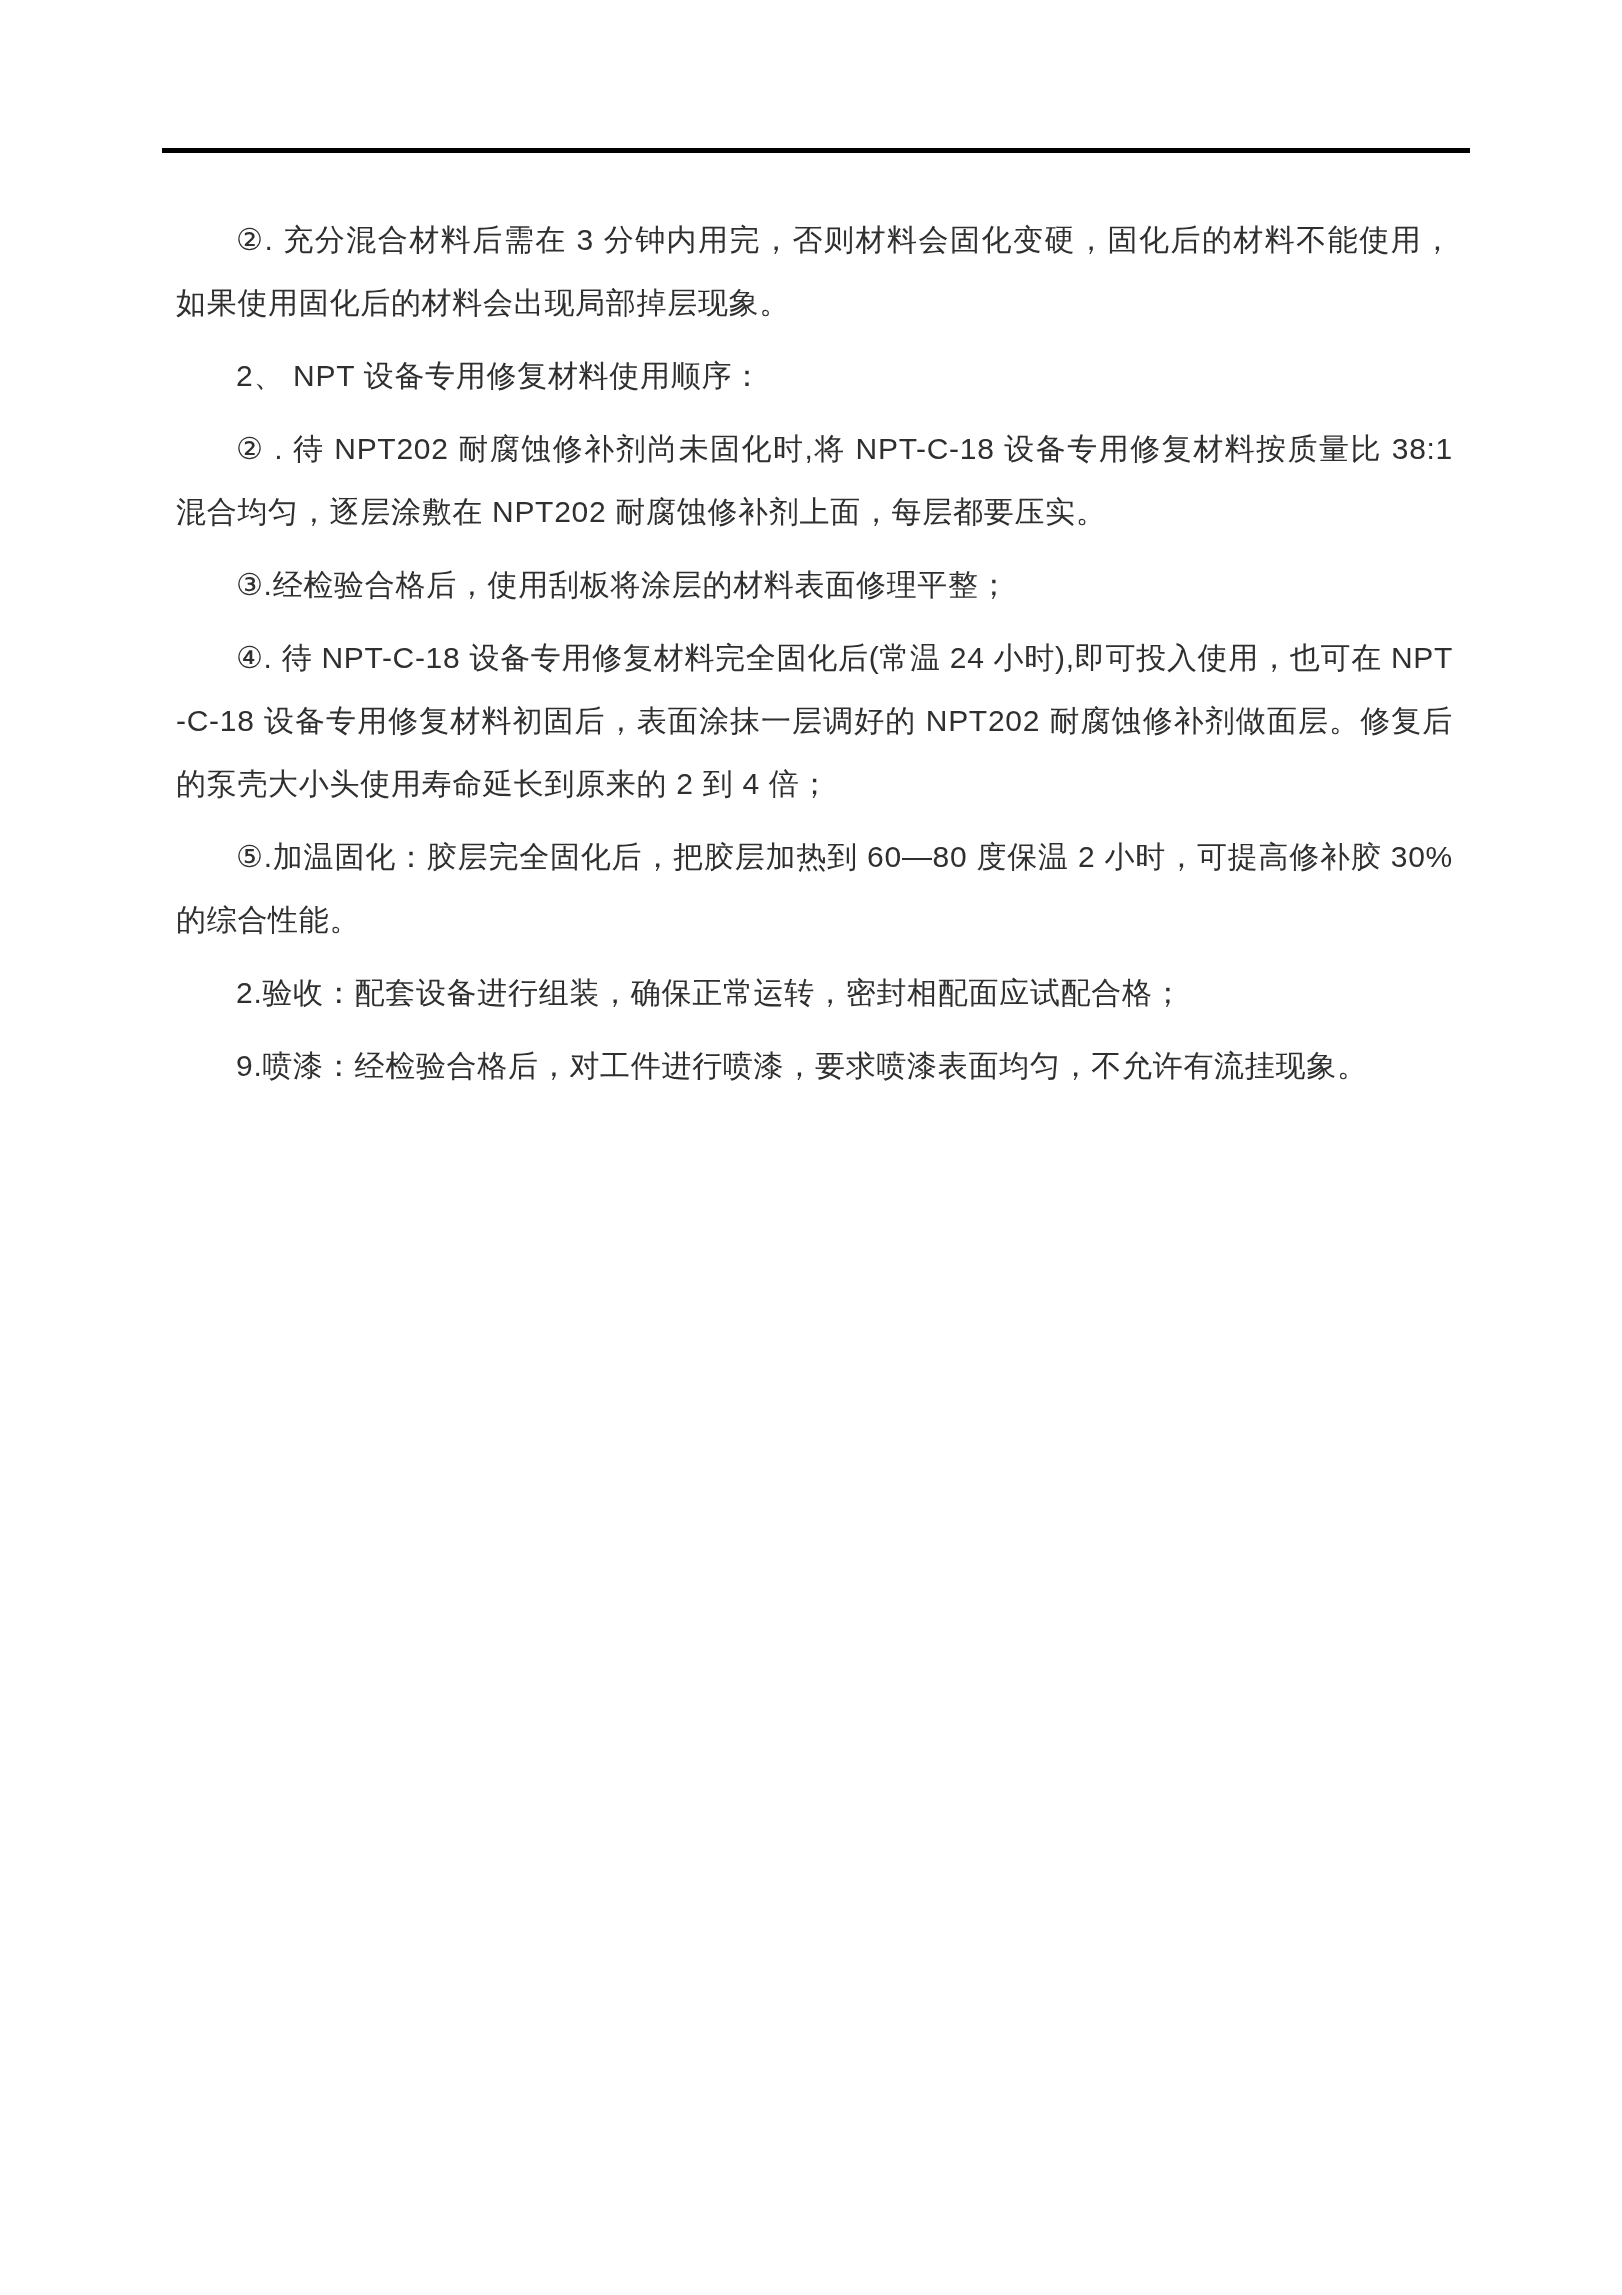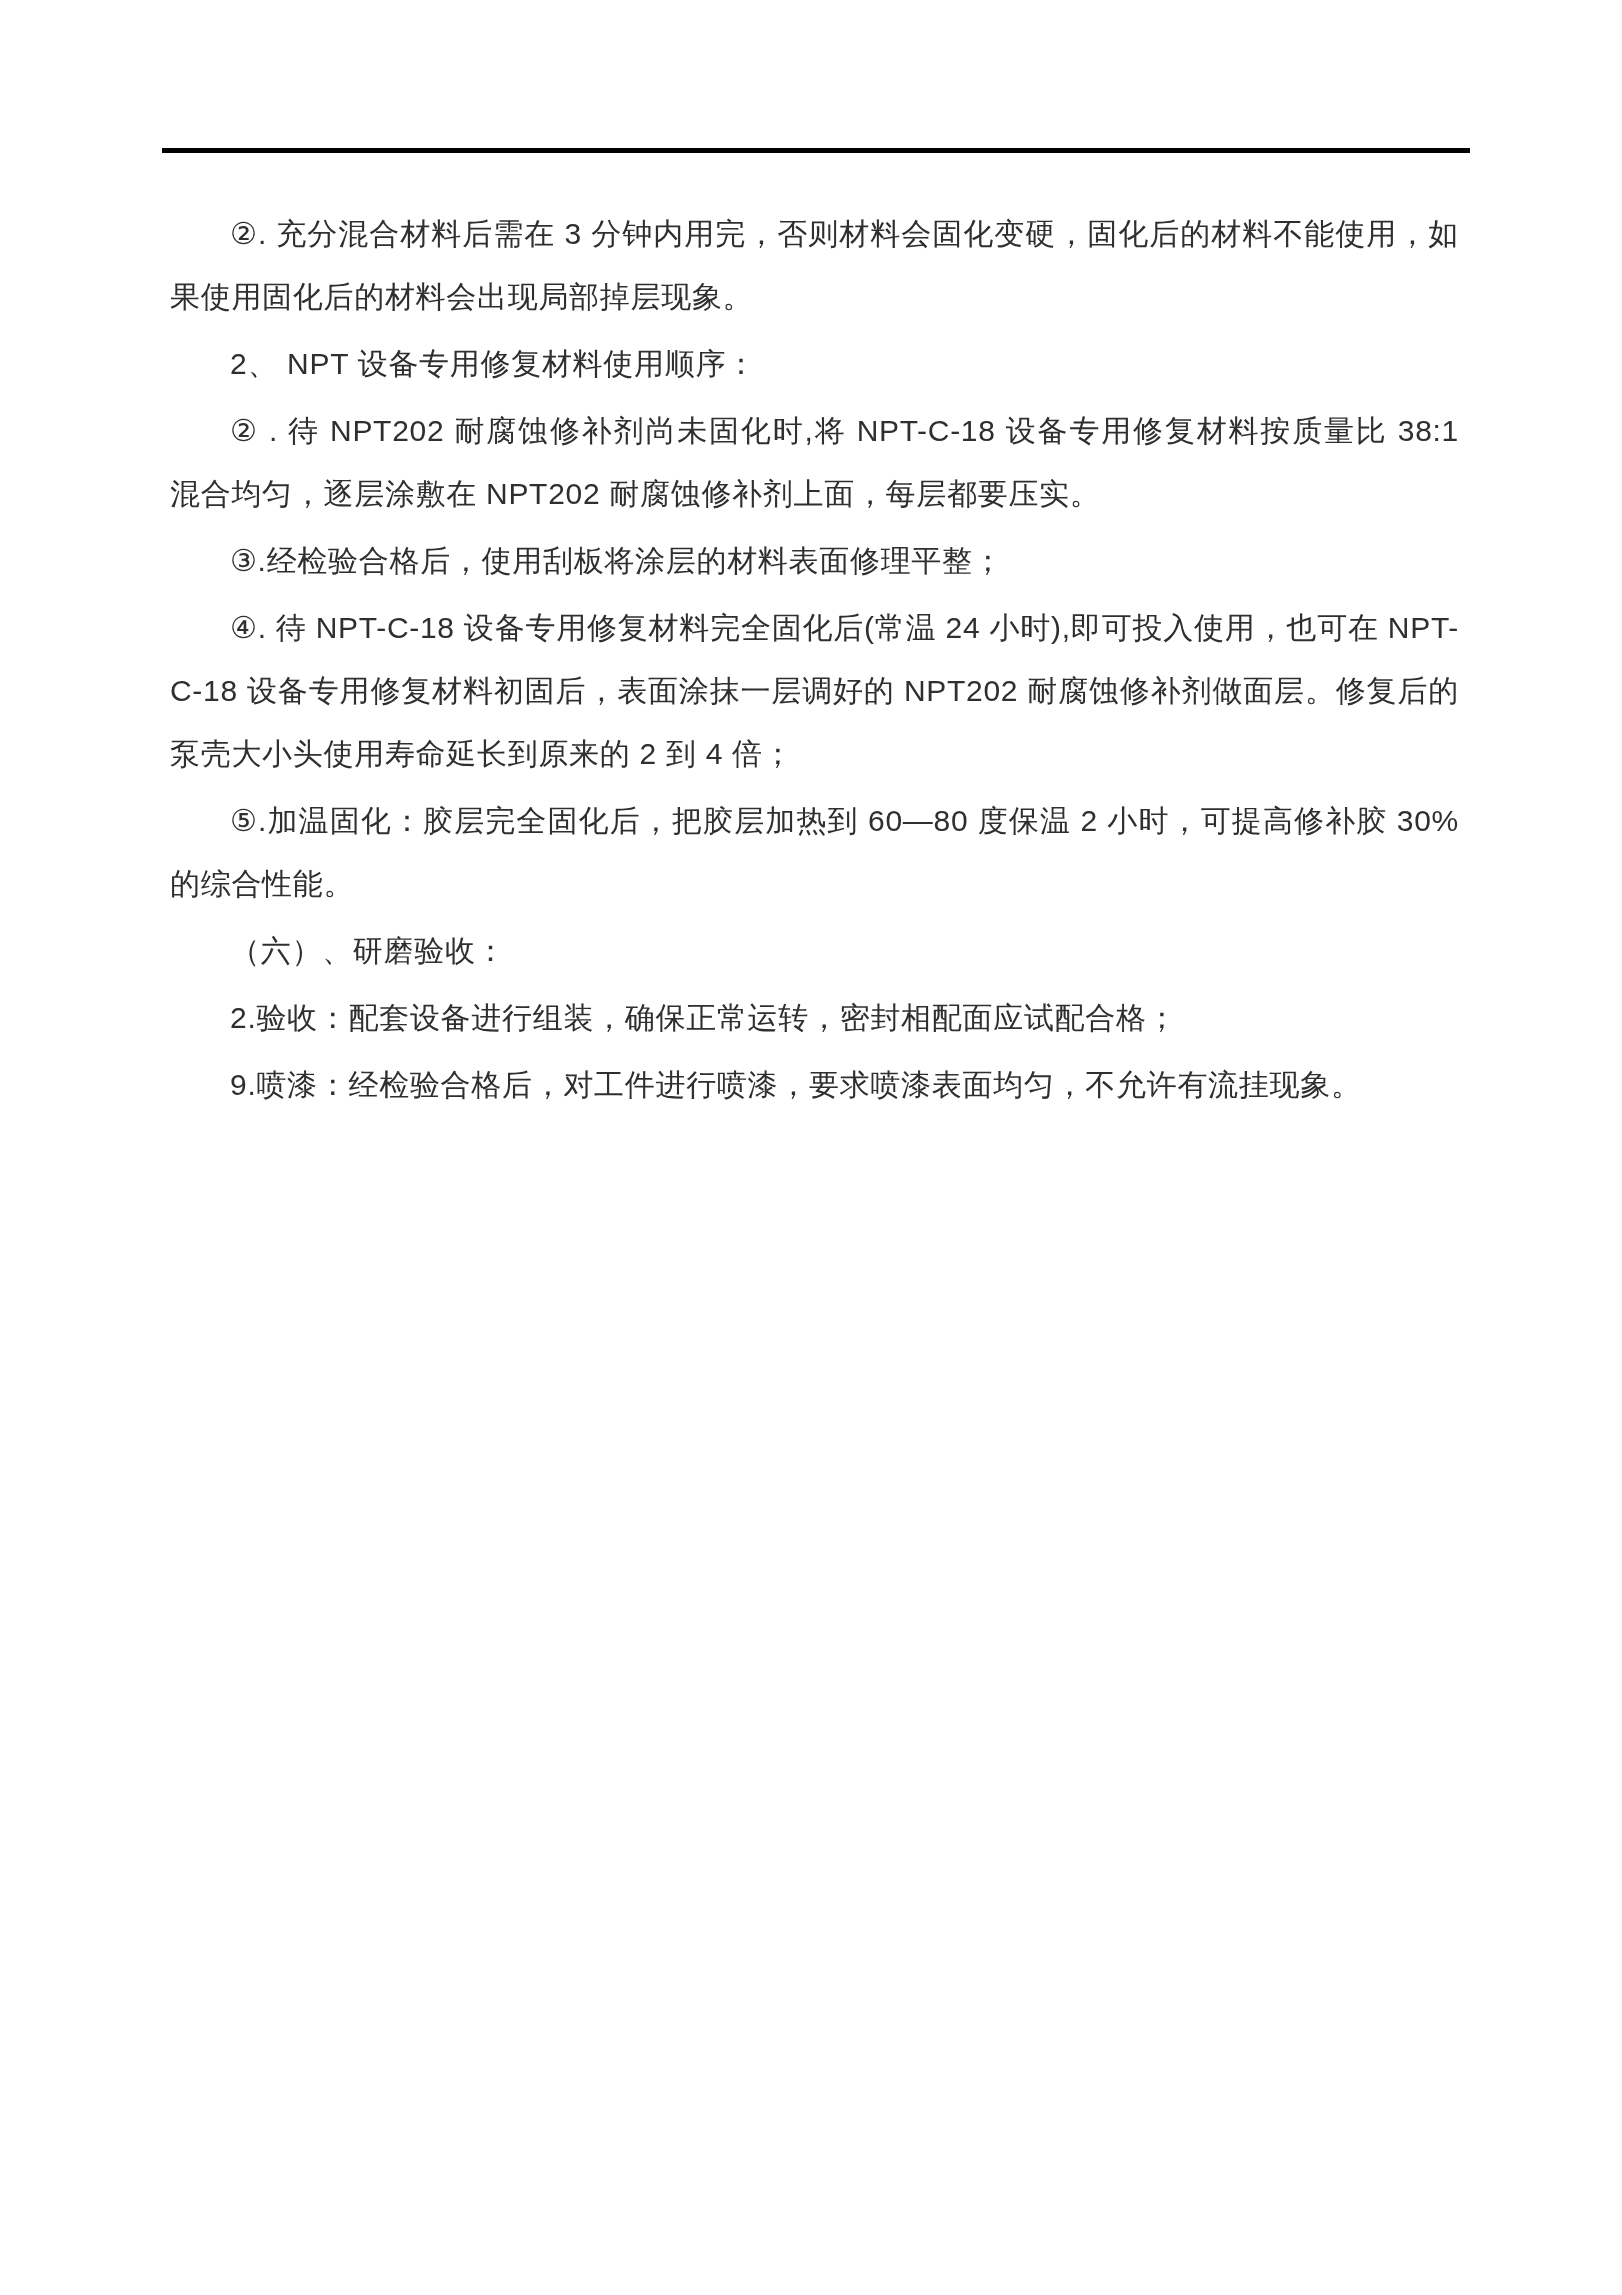--- a/index.html
+++ b/index.html
@@ -28,21 +28,21 @@
     left: 166px;
     top: 198px;
     width: 1297px;
     font-size: 30px;
     line-height: 63px;
     color: #2f2f2f;
     text-align: justify;
     letter-spacing: 0.7px;
   }
   .content p {
-    margin: 4px;
+    margin: 10px;
     padding: 0;
     text-indent: 2em;
     word-break: break-all;
   }
   .content p.bold {
     font-weight: 400;
   }
 </style>
 </head>
 <body>
@@ -51,19 +51,18 @@
 
   <div class="header-rule"></div>
 
   <div class="content">
     <p>②. 充分混合材料后需在 3 分钟内用完，否则材料会固化变硬，固化后的材料不能使用，如果使用固化后的材料会出现局部掉层现象。</p>
     <p>2、 NPT 设备专用修复材料使用顺序：</p>
     <p>② . 待 NPT202 耐腐蚀修补剂尚未固化时,将 NPT-C-18 设备专用修复材料按质量比 38:1 混合均匀，逐层涂敷在 NPT202 耐腐蚀修补剂上面，每层都要压实。</p>
     <p>③.经检验合格后，使用刮板将涂层的材料表面修理平整；</p>
     <p>④. 待 NPT-C-18 设备专用修复材料完全固化后(常温 24 小时),即可投入使用，也可在 NPT-C-18 设备专用修复材料初固后，表面涂抹一层调好的 NPT202 耐腐蚀修补剂做面层。修复后的泵壳大小头使用寿命延长到原来的 2 到 4 倍；</p>
     <p>⑤.加温固化：胶层完全固化后，把胶层加热到 60—80 度保温 2 小时，可提高修补胶 30%的综合性能。</p>
-    <p>（六）、研磨验收：</p>
     <p class="bold">2.验收：配套设备进行组装，确保正常运转，密封相配面应试配合格；</p>
     <p>9.喷漆：经检验合格后，对工件进行喷漆，要求喷漆表面均匀，不允许有流挂现象。</p>
   </div>
 
 </div>
 
 
 </body></html>

